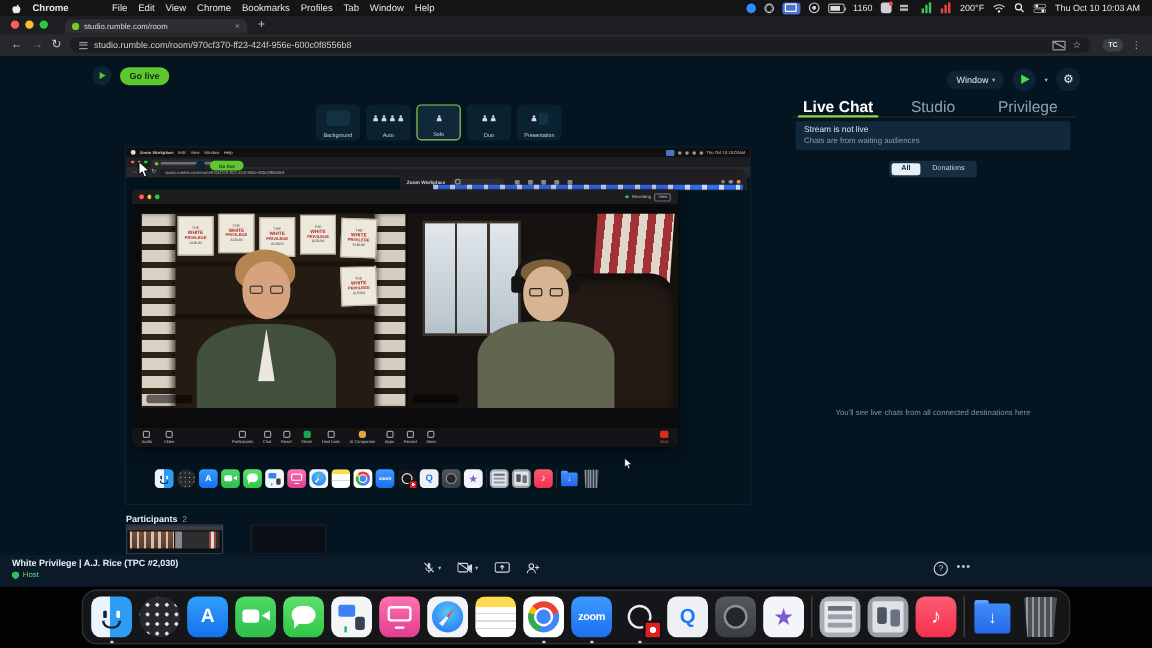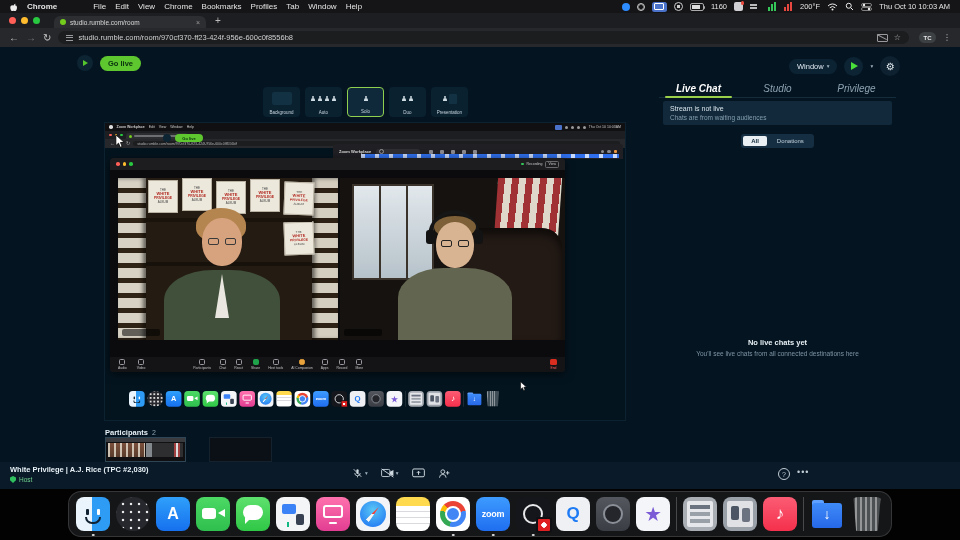--- a/index.html
+++ b/index.html
@@ -85,21 +85,21 @@
   #hdr-right{left:789px;top:9px;display:flex;align-items:center;gap:7px;}
   #total-pill{height:15px;border-radius:8px;background:#0c2334;color:#dfe9f0;font-size:7.5px;display:flex;align-items:center;gap:3px;padding:0 8px;}
   .chev{font-size:5.5px;color:#9fb1bd;}
   #hdr-play{width:19px;height:19px;border-radius:50%;background:#0d2434;display:flex;align-items:center;justify-content:center;}
   #hdr-play i{width:0;height:0;border-left:7px solid #4ade3a;border-top:4.5px solid transparent;border-bottom:4.5px solid transparent;margin-left:1.5px;}
   #hdr-gear{width:20px;height:20px;border-radius:50%;background:#0d2130;color:#e6eef2;font-size:10px;display:flex;align-items:center;justify-content:center;}
 
   
   #panel{left:659px;top:33px;width:237px;height:382px;}
   #ptabs{display:flex;height:17px;border-bottom:1px solid #142c3c;}
-  .ptab{flex:1;text-align:center;font-size:10px;color:#8da3b2;position:relative;display:flex;align-items:center;justify-content:center;font-style:italic;}
+  .ptab{flex:1;text-align:center;font-size:13px;color:#8da3b2;position:relative;display:flex;align-items:center;justify-content:center;}
   .ptab.active{color:#fff;font-weight:bold;}
   .ptab.active::after{content:"";position:absolute;left:6px;right:6px;bottom:-1px;height:2px;background:#9bd14a;border-radius:1px;}
   #pbanner{margin:3px 4px 0 4px;background:#11293a;border-radius:2px;padding:4px 7px;}
   #pbanner .b1{font-size:7px;color:#d9e4ec;}
   #pbanner .b2{font-size:6.5px;color:#859fb0;margin-top:2px;}
   #pfilters{display:flex;justify-content:center;margin-top:9px;}
   .fgroup{background:#152e42;border-radius:3px;padding:2px;display:flex;gap:2px;}
   .filter{font-size:6px;color:#c3d2dc;padding:2px 8px;border-radius:2px;}
   .filter.active{background:#e9eff3;color:#0b2233;font-weight:bold;}
   #pempty{position:absolute;left:0;right:0;top:258px;text-align:center;}
@@ -464,21 +464,20 @@
       <div class="b1">Stream is not live</div>
       <div class="b2">Chats are from waiting audiences</div>
     </div>
     <div id="pfilters">
         <div class="fgroup">
           <span class="filter active">All</span>
           <span class="filter">Donations</span>
         </div>
       </div>
     <div id="pempty">
-      <div class="e1">No live chats yet</div>
       <div class="e2">You'll see live chats from all connected destinations here</div>
     </div>
   </div>
 
   <div class="abs" id="preview">
     <div class="abs nmenu">
       <i class="napple"></i>
       <span class="napp">Zoom Workplace</span>
       <span id="nmenus" style="display: flex; gap: 4px;">
           <span>Edit</span>

